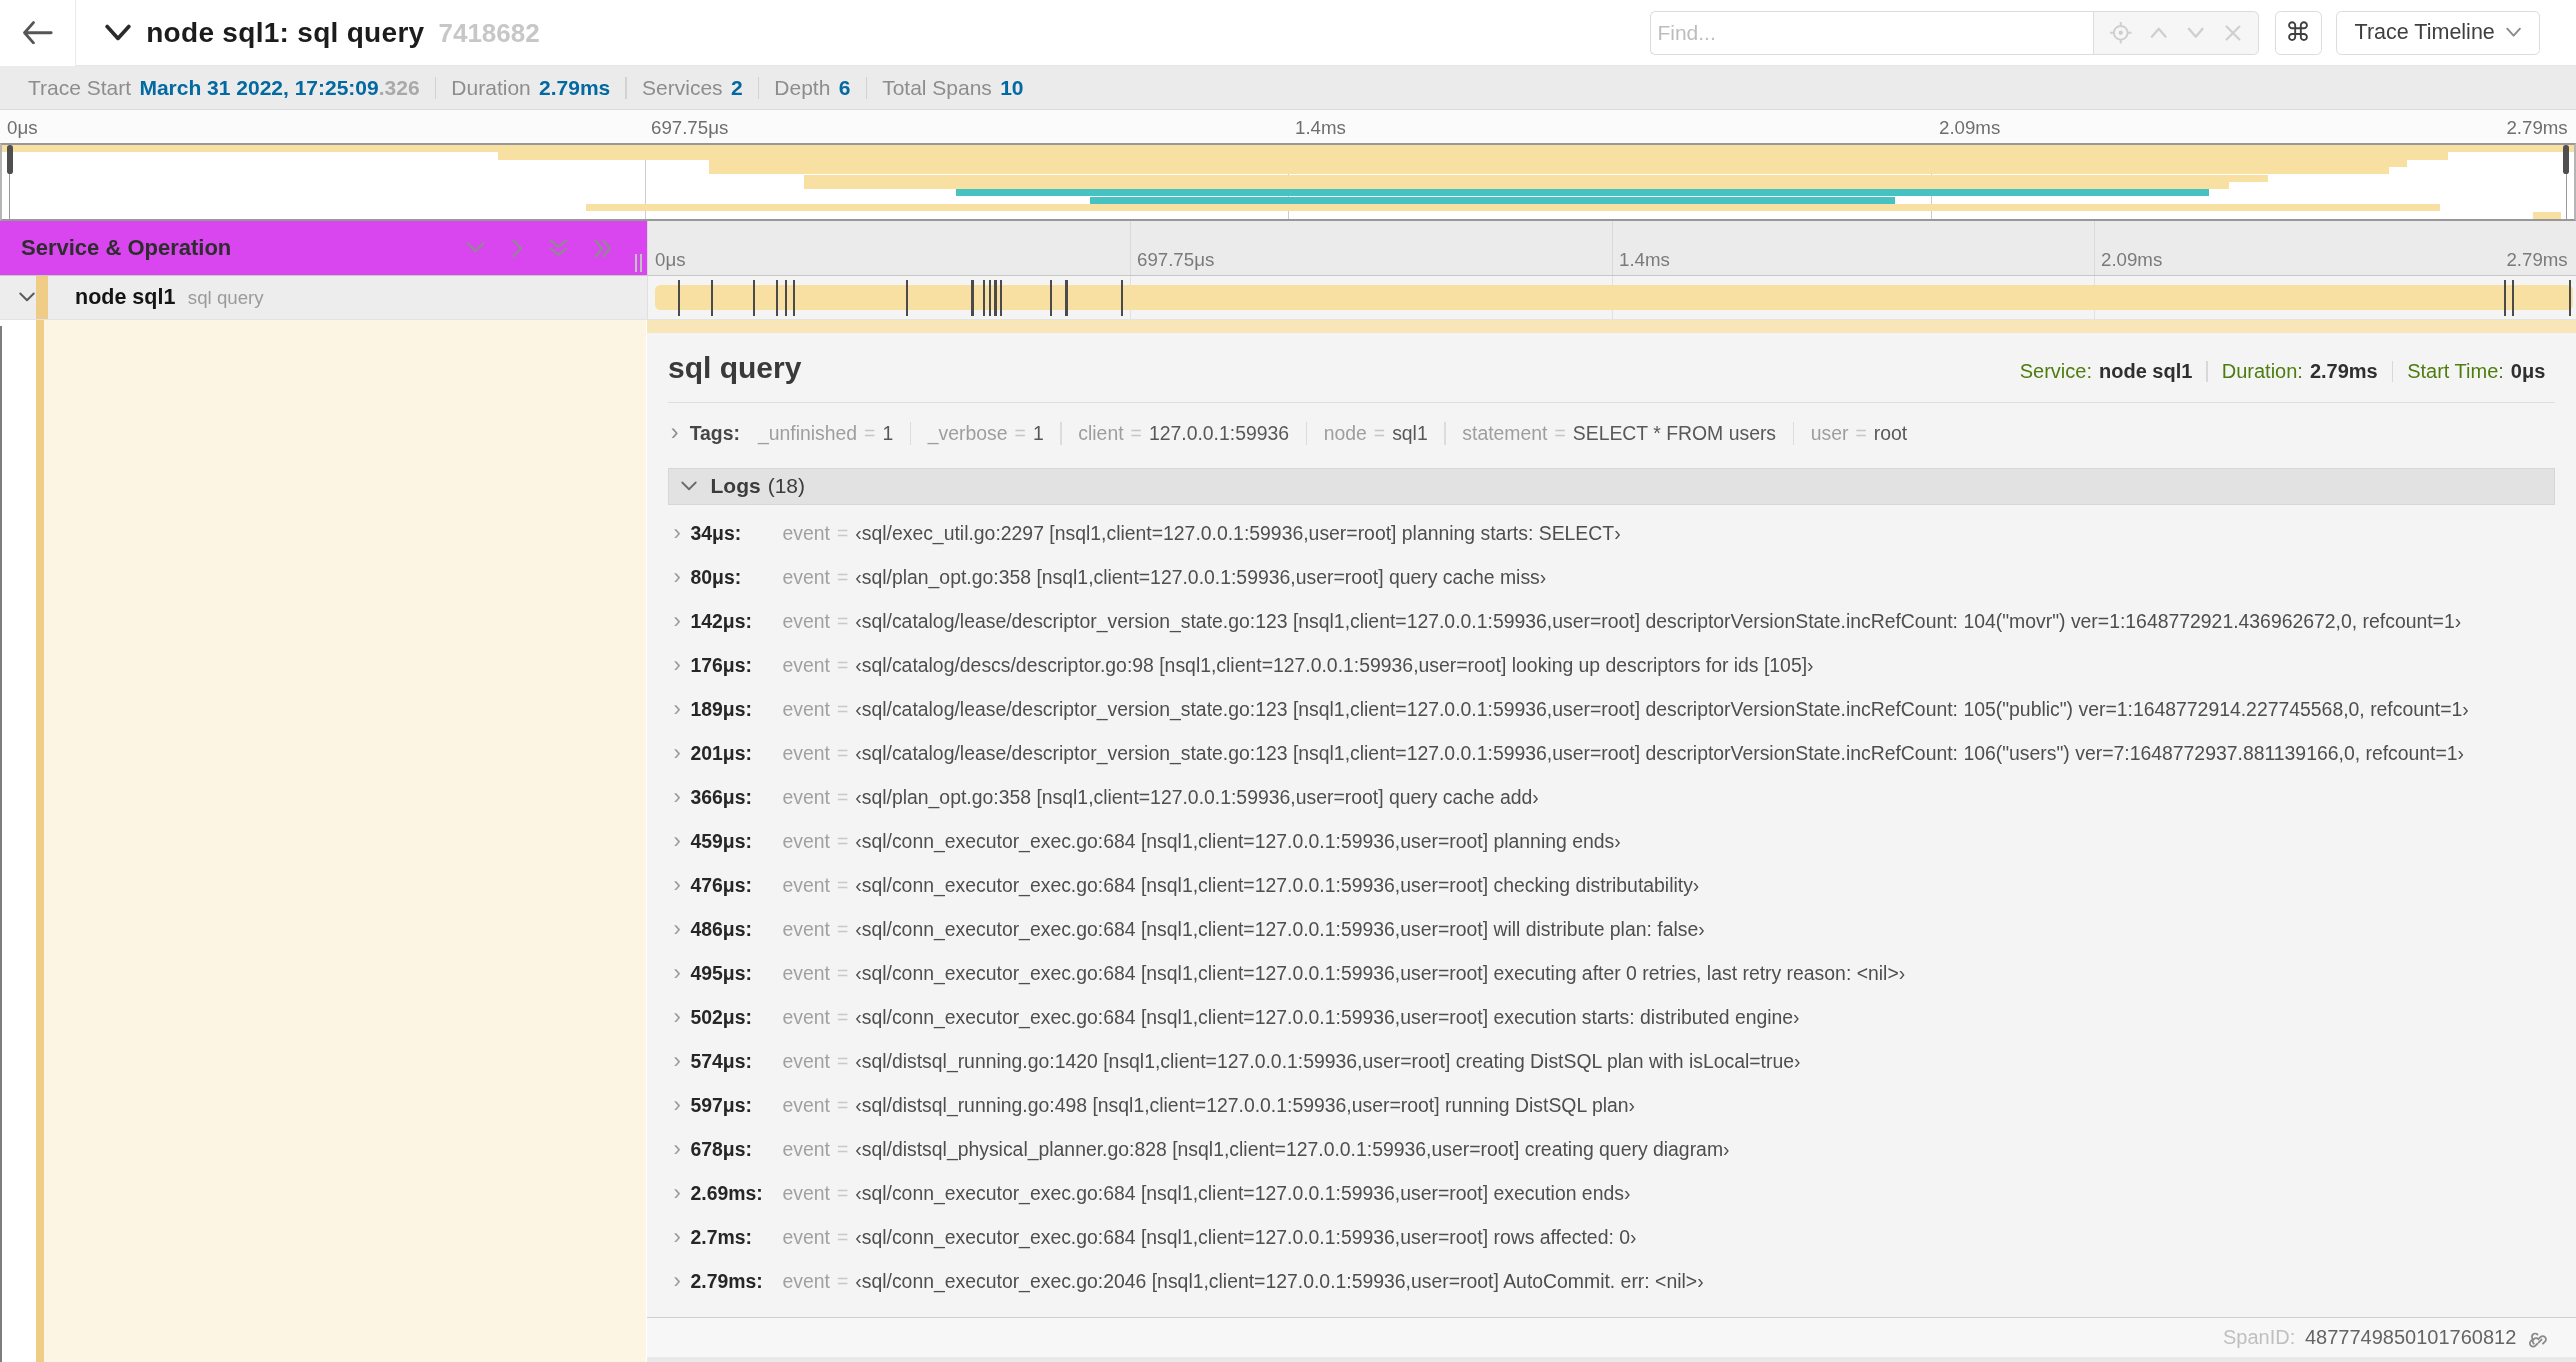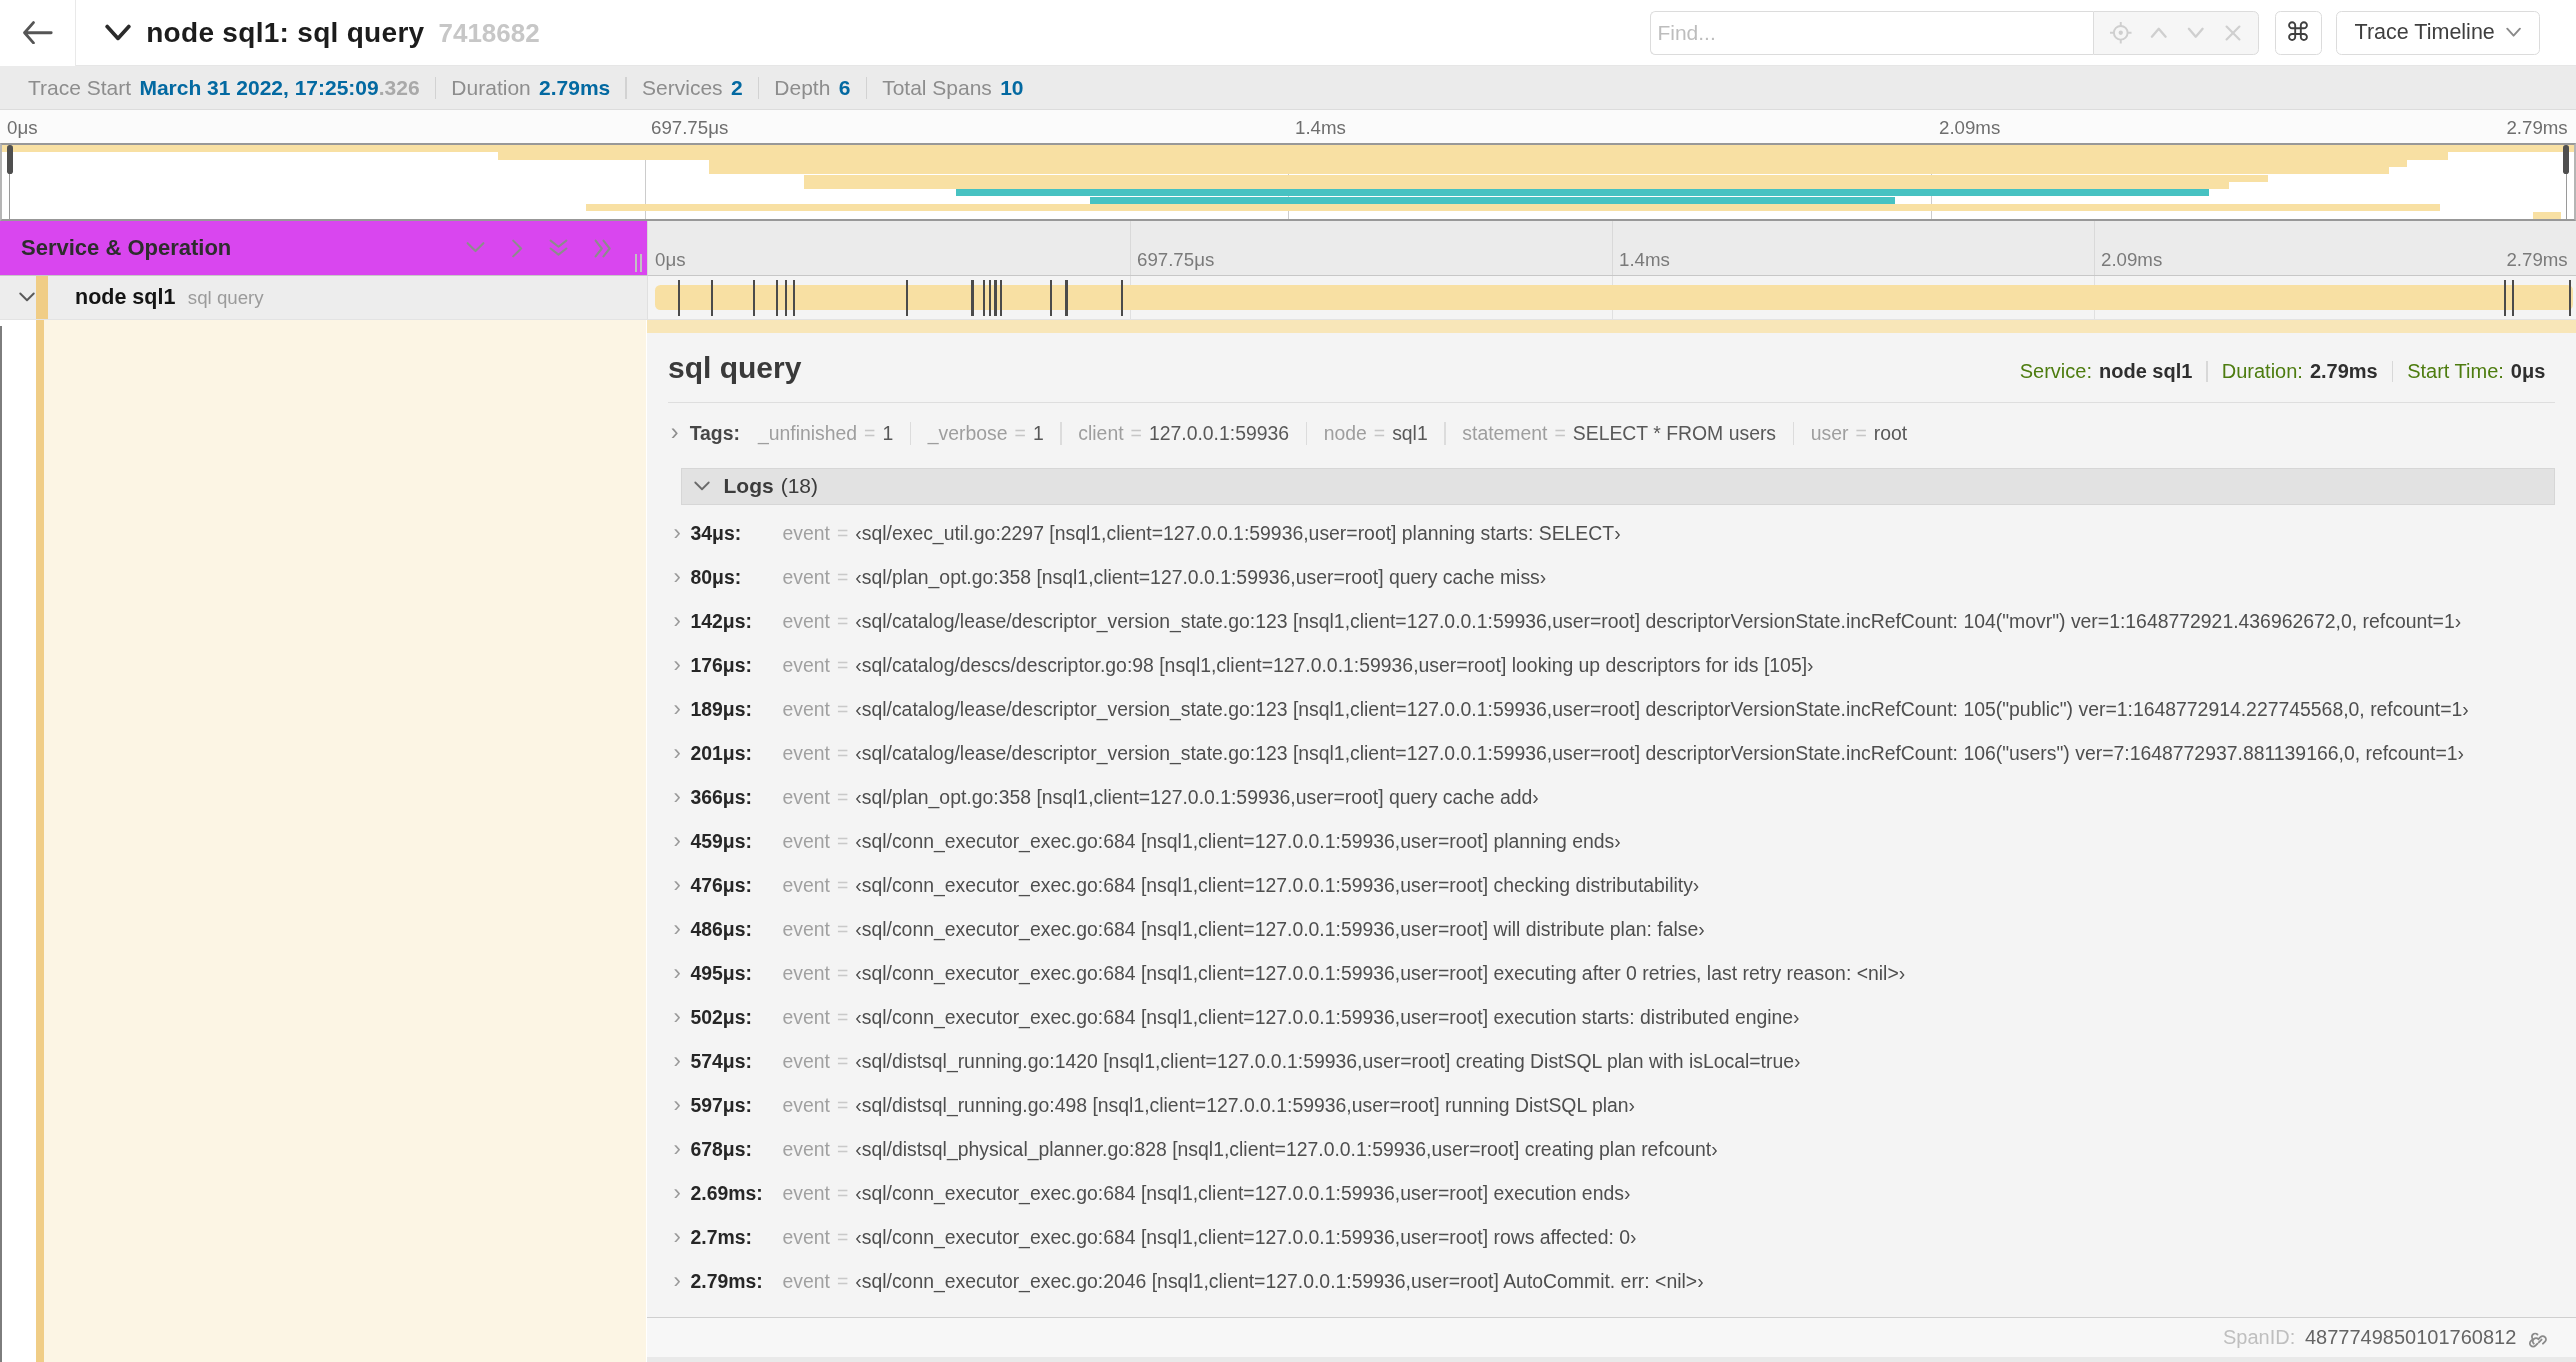--- a/index.html
+++ b/index.html
@@ -79,21 +79,21 @@
   .divider { height: 1.4px; background: #dedede; margin-top: 16.6px; }
   .tags-row { display: flex; align-items: center; margin-top: 14px; height: 33px; font-size: 19.4px; cursor: pointer; }
   .tags-chevron { color: #8f8f8f; font-size: 23.5px; margin: 0 11px 2.8px 2.8px; }
   .tags-label { font-weight: bold; color: #464646; margin-right: 18px; }
   .tag-item { display: flex; align-items: baseline; white-space: nowrap; }
   .tag-key { color: #9e9e9e; }
   .tag-eq { color: #c6c6c6; margin: 0 7px; }
   .tag-val { color: #585858; }
   .tag-sep { width: 1.4px; height: 23.5px; background: #dcdcdc; margin: 0 16.6px; align-self: center; }
   .logs-section { margin-top: 18px; }
-  .logs-header { height: 37px; background: #e2e2e2; display: flex; align-items: center; padding-left: 11px; font-size: 21px; cursor: pointer; border: 0.7px solid #d6d6d6; margin-left: 13px; }
+  .logs-header { height: 37px; background: #e2e2e2; display: flex; align-items: center; padding-left: 11px; font-size: 21px; cursor: pointer; border: 0.7px solid #d6d6d6; }
   .logs-title { font-weight: bold; color: #3c3c3c; margin-left: 12.5px; }
   .logs-count { color: #3c3c3c; margin-left: 7px; }
   .log-rows { padding-top: 7px; }
   .log-row { height: 44px; display: flex; align-items: center; font-size: 19.4px; white-space: nowrap; cursor: pointer; }
   .log-chevron { color: #9a9a9a; font-size: 22px; margin: 0 9.7px 2.8px 5.5px; }
   .log-time { font-weight: bold; color: #262626; min-width: 82px; }
   .log-key { color: #a0a0a0; margin-left: 10px; }
   .log-eq { color: #c9c9c9; margin: 0 7px; }
   .log-val { color: #4e4e4e; }
   .logs-footnote { margin-top: 9.7px; font-size: 16.6px; color: #aaa; }
@@ -454,21 +454,21 @@
                 <span class="log-time">597μs:</span>
                 <span class="log-key">event</span>
                 <span class="log-eq">=</span>
                 <span class="log-val">‹sql/distsql_running.go:498 [nsql1,client=127.0.0.1:59936,user=root] running DistSQL plan›</span>
               </div>
               <div class="log-row">
                 <span class="log-chevron">›</span>
                 <span class="log-time">678μs:</span>
                 <span class="log-key">event</span>
                 <span class="log-eq">=</span>
-                <span class="log-val">‹sql/distsql_physical_planner.go:828 [nsql1,client=127.0.0.1:59936,user=root] creating plan refcount›</span>
+                <span class="log-val">‹sql/distsql_physical_planner.go:828 [nsql1,client=127.0.0.1:59936,user=root] creating query diagram›</span>
               </div>
               <div class="log-row">
                 <span class="log-chevron">›</span>
                 <span class="log-time">2.69ms:</span>
                 <span class="log-key">event</span>
                 <span class="log-eq">=</span>
                 <span class="log-val">‹sql/conn_executor_exec.go:684 [nsql1,client=127.0.0.1:59936,user=root] execution ends›</span>
               </div>
               <div class="log-row">
                 <span class="log-chevron">›</span>

